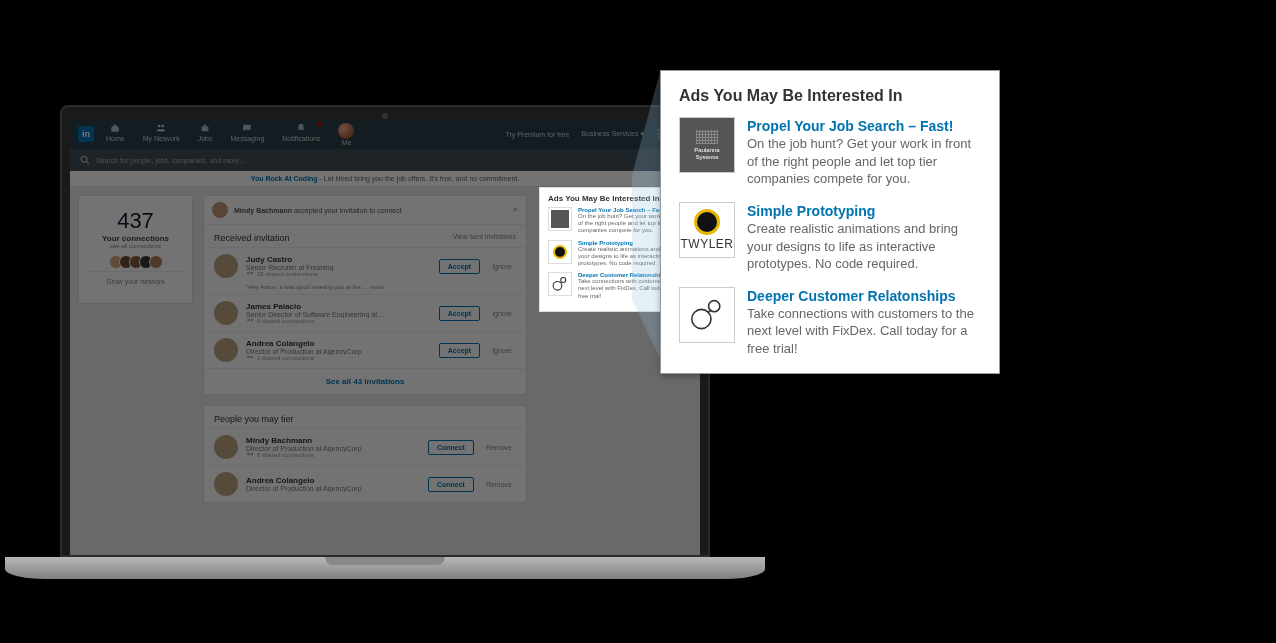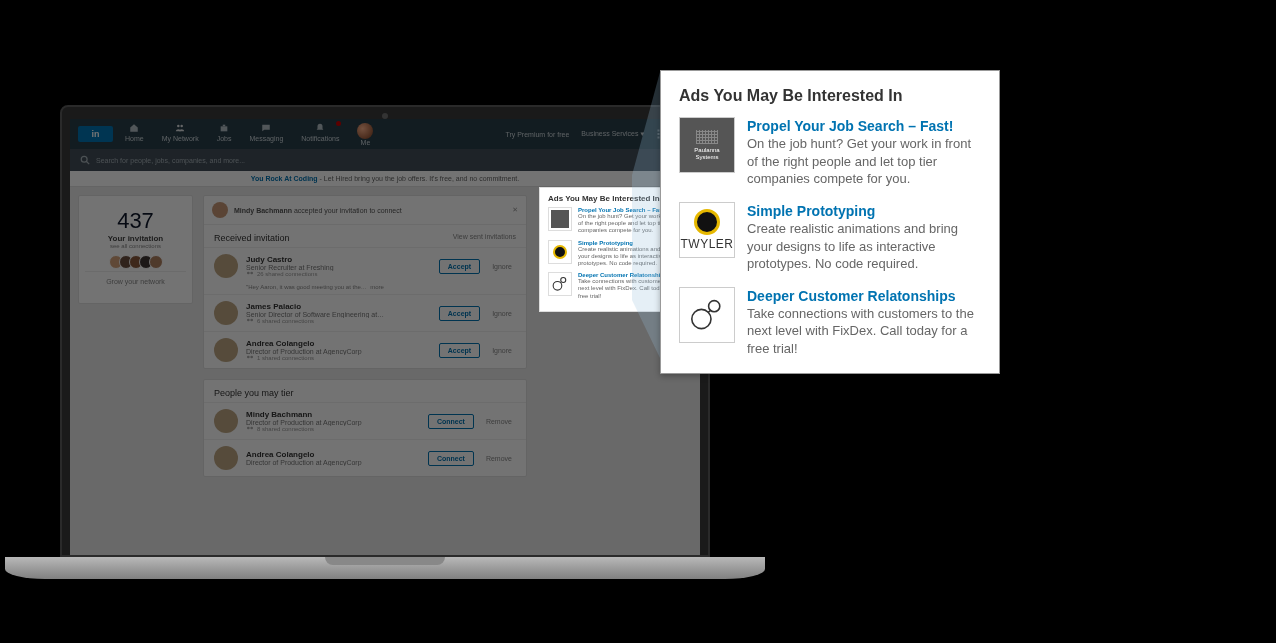--- a/index.html
+++ b/index.html
@@ -10,21 +10,21 @@
 .laptop-screen { background: #1a1a1a; border: 2px solid #2a2a2a; border-radius: 8px 8px 0 0; padding: 12px 8px 0 8px; position: relative; }
 .laptop-camera { position: absolute; top: 6px; left: 50%; transform: translateX(-50%); width: 6px; height: 6px; background: #333; border-radius: 50%; }
 .laptop-base { height: 22px; background: linear-gradient(#b8b8b8, #808080); width: 760px; margin-left: -55px; border-radius: 0 0 40px 40px / 0 0 10px 10px; position: relative; }
 .laptop-notch { position: absolute; top:0; left:50%; transform: translateX(-50%); width:120px; height:8px; background:#888; border-radius:0 0 12px 12px;}
 
 
 .page { background: #e9e9e9; height: 436px; overflow: hidden; position: relative; }
 .dim { position: absolute; inset: 0; background: rgba(0,0,0,.55); pointer-events: none; z-index: 5; }
 
 .topbar { background: #283e4a; height: 30px; display: flex; align-items: center; padding: 0 8px; color: #cdd6db; font-size: 7px; }
-.logo { width: 35px; height: 16px; background: #0077b5; color: #fff; font-weight: 700; font-size: 9px; display: flex; align-items: center; justify-content: center; border-radius: 2px; margin-right: 12px; }
+.logo { width: 16px; height: 16px; background: #0077b5; color: #fff; font-weight: 700; font-size: 9px; display: flex; align-items: center; justify-content: center; border-radius: 2px; margin-right: 12px; }
 .nav { display: flex; gap: 18px; }
 .nav-item { text-align: center; position: relative; }
 .nav-ic { width: 14px; height: 10px; margin: 0 auto 1px; opacity: .85; }
 .nav-dot { position: absolute; top: -2px; right: -2px; width:5px; height:5px; background:#c00; border-radius:50%; }
 .top-right { margin-left: auto; display: flex; align-items: center; gap: 12px; font-size: 7px; }
 .avatar-top { width: 16px; height: 16px; border-radius: 50%; background: radial-gradient(circle at 35% 35%, #ffb28a, #7a3b1e); }
 .grid-ic, .gear-ic { width: 12px; height: 12px; opacity: .7; }
 
 .searchbar { background: #434f5a; height: 22px; display: flex; align-items: center; padding: 0 10px; color: #a9b3ba; font-size: 7px; gap: 6px; }
 
@@ -153,21 +153,21 @@
           </svg>
         <span>Search for people, jobs, companies, and more...</span>
       </div>
 
       <div class="banner"><b>You Rock At Coding</b><span> - Let Hired bring you the job offers. It's free, and no commitment.</span></div>
 
       <div class="content">
         <div class="col-l">
           <div class="card conn">
             <div class="conn-num">437</div>
-            <div class="conn-lab">Your invitation</div>
+            <div class="conn-lab">Your connections</div>
             <div class="conn-sub">see all connections</div>
             <div class="conn-avatars">
                 <span class="a0"></span>
                 <span class="a1"></span>
                 <span class="a2"></span>
                 <span class="a3"></span>
                 <span class="a4"></span>
               </div>
             <div class="conn-foot">Grow your network</div>
           </div>
@@ -219,20 +219,21 @@
                     <div class="tl">Director of Production at AgencyCorp</div>
                     <div class="meta"><svg width="8" height="6" viewBox="0 0 24 16" fill="#aaa">
                         <circle cx="7" cy="5" r="4"></circle>
                         <circle cx="17" cy="5" r="4"></circle>
                       </svg>1 shared connections</div>
                   </div>
                   <button class="btn-accept">Accept</button>
                   <button class="btn-ignore">Ignore</button>
                 </div>
               </div>
+            <div class="see-all">See all 43 invitations</div>
           </div>
 
           <div class="card" style="margin-top:10px">
             <div class="sec-head">
                 <span>People you may tier</span>
               </div>
             <div id="pymk-list">
                 <div class="pymk-row">
                   <div class="av"></div>
                   <div class="info">

